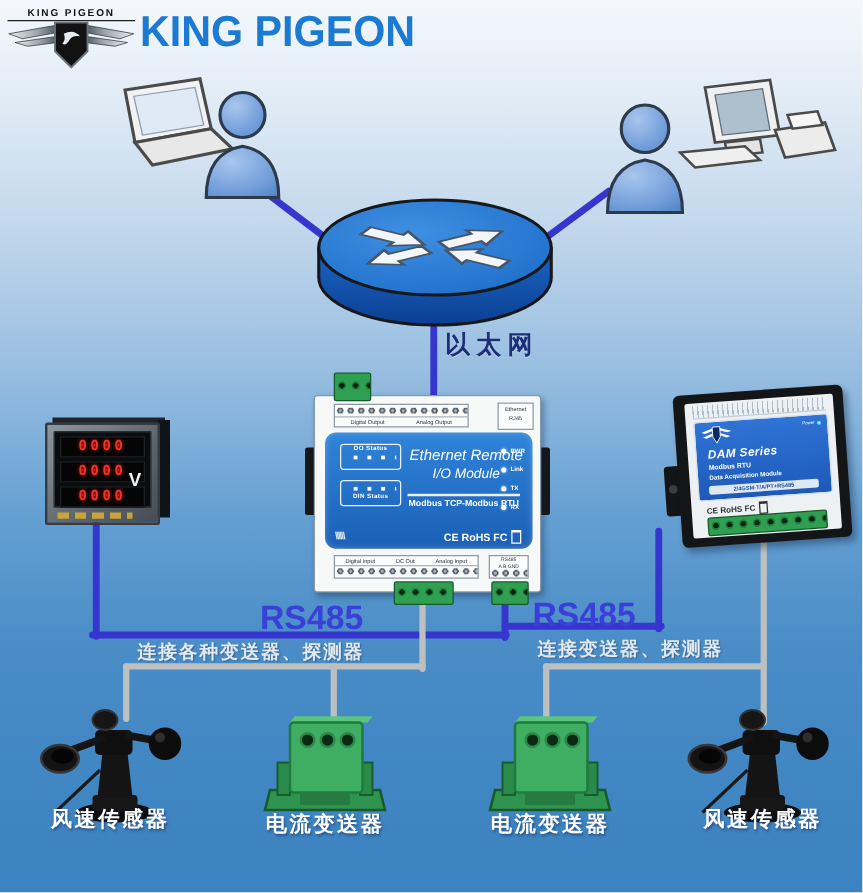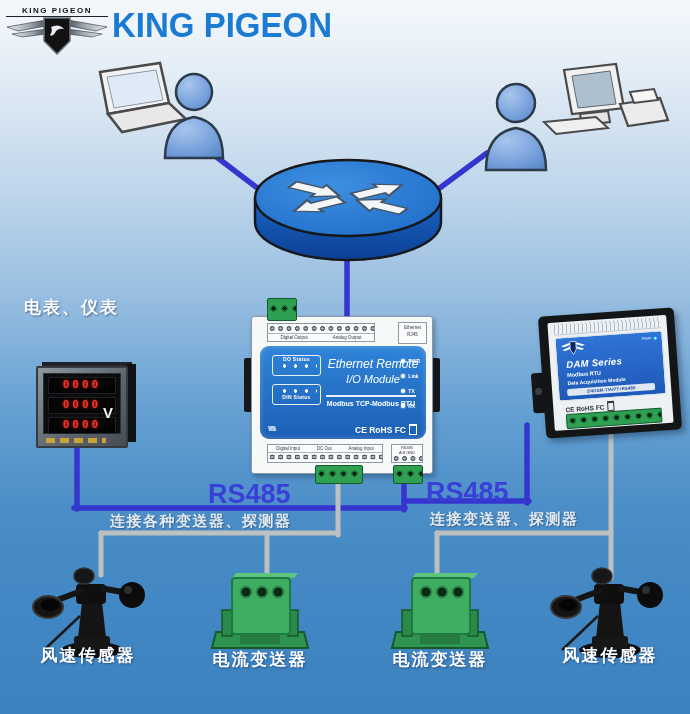--- a/index.html
+++ b/index.html
@@ -22,21 +22,21 @@
   .exp-label{left:542px;top:286px;width:140px;font-size:17px;letter-spacing:1px;z-index:3;}
   .rs485{font-size:27px;font-weight:bold;color:#3a3fd8;z-index:3;}
   .rs485-left{left:208px;top:479px;}
   .rs485-right{left:426px;top:477px;}
   .bus-note{font-size:15px;font-weight:bold;color:#e2e9ef;letter-spacing:1.5px;text-shadow:1px 1px 1px rgba(40,60,90,.45);z-index:3;}
   .bus-note-left{left:110px;top:512px;}
   .bus-note-right{left:430px;top:510px;}
   .sensor-label{font-size:17px;letter-spacing:2px;text-align:center;z-index:3;}
   .caption{left:0;top:676px;width:690px;text-align:center;font-size:23px;letter-spacing:.5px;z-index:3;}
   
-  .meter{left:36px;top:334px;width:100px;height:97px;z-index:2;margin-top:28px;}
+  .meter{left:36px;top:334px;width:100px;height:97px;z-index:2;}
   .meter-side{position:absolute;right:0;top:2px;width:10px;height:78px;background:#111417;}
   .meter-top{position:absolute;left:6px;top:0;width:90px;height:6px;background:#20242a;}
   .meter-body{position:absolute;left:0;top:4px;width:88px;height:78px;background:linear-gradient(135deg,#8f979e,#5c636b 60%,#474d55);border:2px solid #363b42;border-radius:2px;}
   .meter-face{position:absolute;left:5px;top:5px;right:5px;bottom:12px;background:#0a0c0e;border:1px solid #2b3036;}
   .meter-row{position:relative;height:15px;margin:3px 4px 2px 4px;background:#050505;border:1px solid #1d2125;color:#f03428;font-family:"DejaVu Sans Mono",monospace;font-weight:bold;font-size:11px;letter-spacing:3px;text-align:center;line-height:14px;text-shadow:0 0 3px rgba(255,40,30,.8);}
   .meter-v{position:absolute;right:7px;top:30px;color:#f2f2f2;font-size:15px;font-weight:bold;z-index:2;}
   .meter-btns{position:absolute;left:8px;bottom:3px;width:60px;height:5px;background:repeating-linear-gradient(90deg,#c8a43a 0 9px,transparent 9px 14px);}
   
   .iom{left:251px;top:316px;width:182px;height:158px;z-index:2;}
   .iom-ear{position:absolute;top:42px;width:10px;height:54px;background:#17181a;border-radius:2px;}
@@ -176,22 +176,22 @@
     </defs>
     <path d="M7,48 L7,72 A93,38 0 0 0 193,72 L193,48" fill="url(#rside)" stroke="#17181c" stroke-width="2.5"></path>
     <ellipse cx="100" cy="48" rx="93" ry="38" fill="url(#rtop)" stroke="#17181c" stroke-width="2.5"></ellipse>
     <g transform="translate(100,48) scale(1,0.42)" fill="#f3f5f7" stroke="#45566a" stroke-width="3">
       <polygon points="0,-8 30,-8 30,-16 54,0 30,16 30,8 0,8" transform="rotate(-30) translate(8,0)"></polygon>
       <polygon points="0,-8 30,-8 30,-16 54,0 30,16 30,8 0,8" transform="rotate(150) translate(8,0)"></polygon>
       <polygon points="0,-8 30,-8 30,-16 54,0 30,16 30,8 0,8" transform="rotate(30) translate(-64,0)"></polygon>
       <polygon points="0,-8 30,-8 30,-16 54,0 30,16 30,8 0,8" transform="rotate(-150) translate(-64,0)"></polygon>
     </g>
   </svg>
-
-  <div class="abs cn-white meter-label">电表、仪表</div>
+  <div class="abs cn-navy ethernet-label">以太网</div>
+
   <div class="abs meter">
     <div class="meter-top"></div>
     <div class="meter-side"></div>
     <div class="meter-body">
       <div class="meter-face">
         <div class="meter-row">0000</div>
         <div class="meter-row">0000</div>
         <div class="meter-row">0000</div>
         <div class="meter-v">V</div>
       </div>

